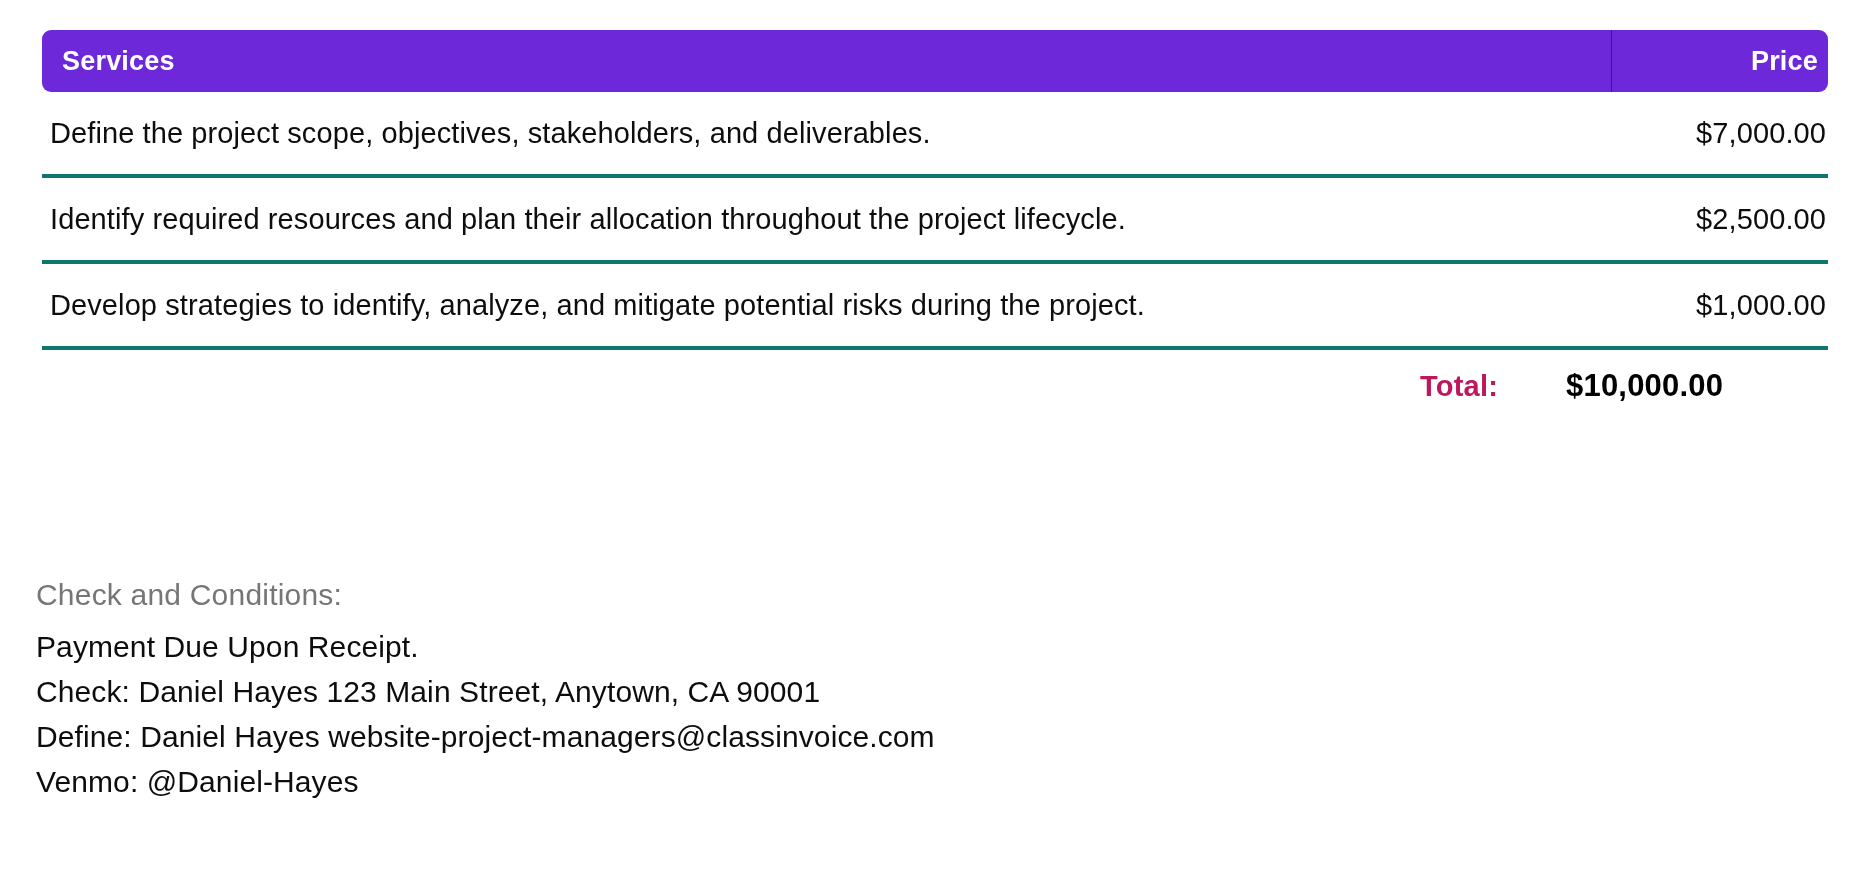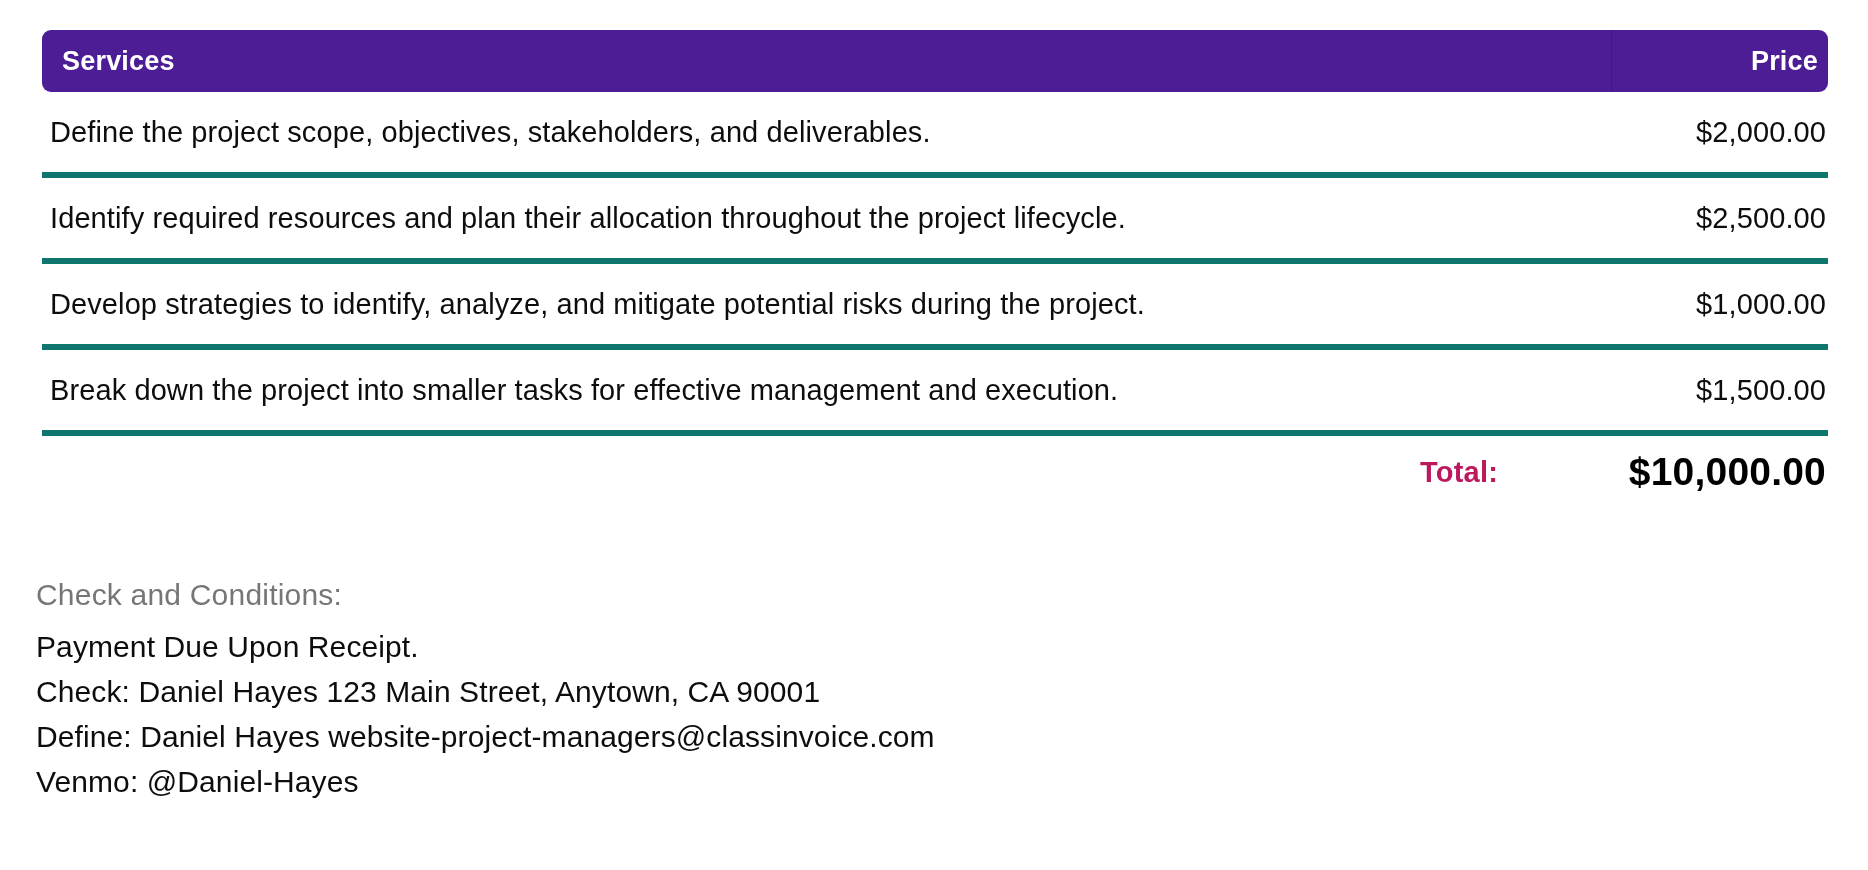--- a/index.html
+++ b/index.html
@@ -26,21 +26,21 @@
   .invoice-table {
     position: absolute;
     left: 42px;
     top: 30px;
     width: 1786px;
   }
 
   .table-header {
     display: flex;
     align-items: center;
-    background: #4c1d95;
+    background: #6d28d9;
     border-radius: 9px;
     height: 62px;
     position: relative;
     overflow: hidden;
   }
   .th-services {
     flex: 1 1 auto;
     padding-left: 20px;
     color: #ffffff;
     font-size: 27px;
@@ -62,21 +62,21 @@
     font-size: 27px;
     font-weight: bold;
     letter-spacing: 0.2px;
     line-height: 1;
   }
 
   .table-row {
     display: flex;
     align-items: center;
     height: 86px;
-    border-bottom: 6px solid #0f766e;
+    border-bottom: 4px solid #0f766e;
     box-sizing: border-box;
   }
   .td-service {
     flex: 1 1 auto;
     padding-left: 8px;
     font-size: 29px;
     color: #0d0d0d;
     line-height: 1.2;
     letter-spacing: 0.1px;
   }
@@ -98,25 +98,24 @@
   }
   .total-label {
     font-size: 29px;
     font-weight: bold;
     color: #be185d;
     padding-right: 68px;
     letter-spacing: 0.2px;
     text-align: center;
   }
   .total-value {
-    font-size: 39px;
+    font-size: 31px;
     font-weight: bold;
     color: #000000;
     width: 260px;
-    text-align: right;
     padding-right: 2px;
     letter-spacing: 0.2px;
   }
 
   
   .terms {
     position: absolute;
     left: 36px;
     top: 578px;
     width: 1500px;
@@ -143,37 +142,33 @@
   <div class="invoice-table">
 
     <div class="table-header">
       <div class="th-services">Services</div>
       <div class="th-divider"></div>
       <div class="th-price">Price</div>
     </div>
 
     <div class="table-row">
       <div class="td-service">Define the project scope, objectives, stakeholders, and deliverables.</div>
-      <div class="td-price">$2,000.00</div>
+      <div class="td-price">$7,000.00</div>
     </div>
 
     <div class="table-row">
       <div class="td-service">Identify required resources and plan their allocation throughout the project lifecycle.</div>
       <div class="td-price">$2,500.00</div>
     </div>
 
     <div class="table-row">
       <div class="td-service">Develop strategies to identify, analyze, and mitigate potential risks during the project.</div>
       <div class="td-price">$1,000.00</div>
     </div>
 
-    <div class="table-row">
-      <div class="td-service">Break down the project into smaller tasks for effective management and execution.</div>
-      <div class="td-price">$1,500.00</div>
-    </div>
 
     <div class="table-total">
       <div class="total-label">Total:</div>
       <div class="total-value">$10,000.00</div>
     </div>
 
   </div>
 
   <div class="terms">
     <div class="terms-title">Check and Conditions:</div>

